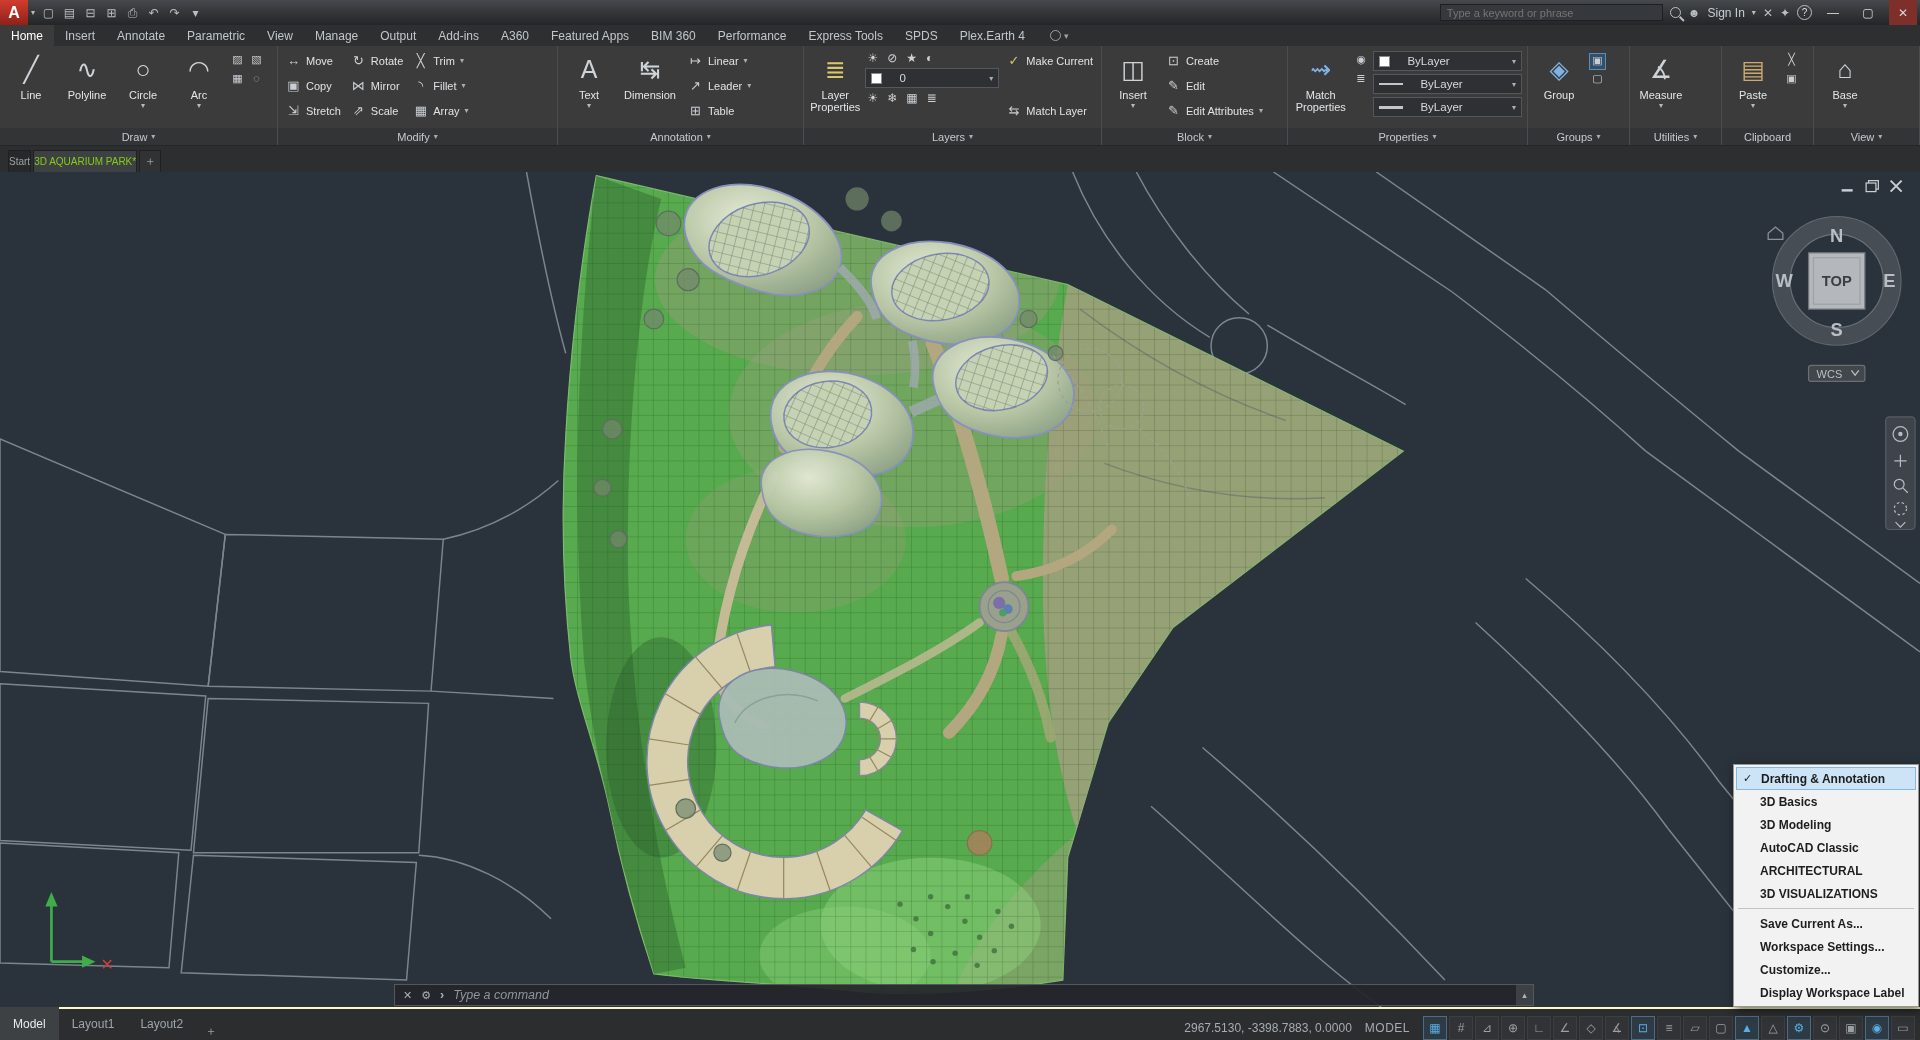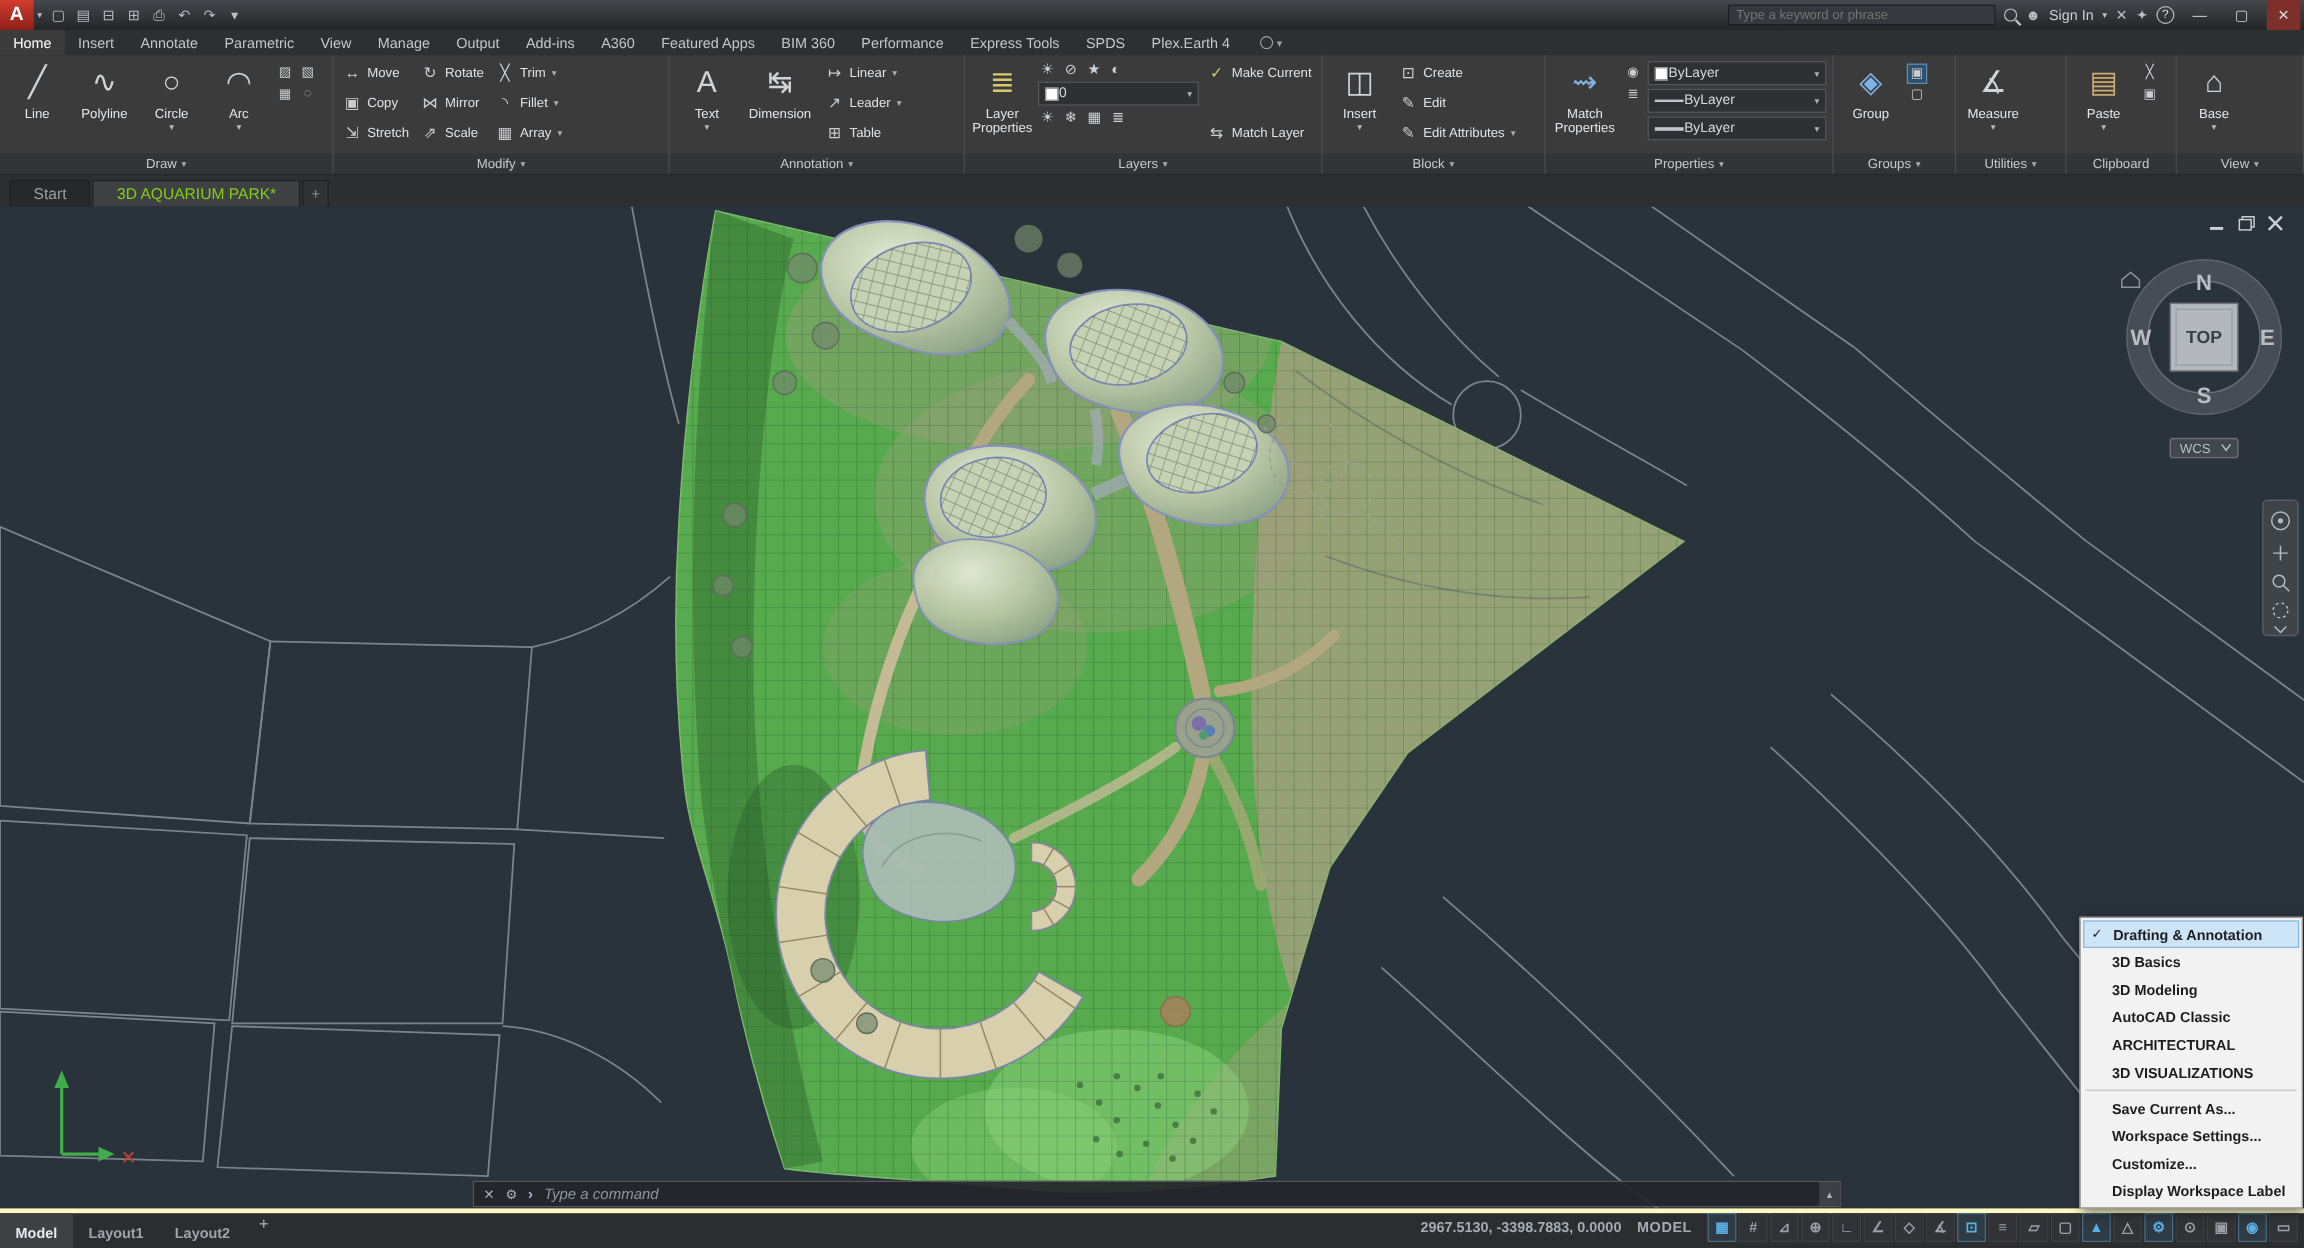--- a/index.html
+++ b/index.html
@@ -58,31 +58,31 @@
   .sicon.gold { color:#d9c86b; }
   .sarrow { font-size:8px; color:#a8adb1; }
   .modgrid { display:grid; grid-template-columns:repeat(3,auto); column-gap:4px; align-content:start; }
   .stackcol { display:flex; flex-direction:column; justify-content:flex-start; }
   .minicol { display:grid; grid-template-columns:repeat(2,17px); grid-auto-rows:17px; align-content:start;
              gap:2px; padding-top:5px; font-size:11px; color:#c9ced3; text-align:center; }
   .minicol span.sel { background:#31506b; border:1px solid #5d8db5; }
   .layercol { width:148px; display:flex; flex-direction:column; gap:3px; padding-top:3px; }
   .iconrow { display:flex; gap:9px; font-size:12px; color:#cdd2d7; padding-left:2px; }
   .drop { height:20px; background:#2e3033; border:1px solid #55585b; display:flex; align-items:center;
-          gap:0; padding:0 5px; font-size:11.5px; color:#d7dadd; }
+          gap:17px; padding:0 5px; font-size:11.5px; color:#d7dadd; }
   .swatch { width:11px; height:11px; background:#fff; border:1px solid #888; flex:none; }
   .lineSwatch { width:24px; border-top:2px solid #c2c6ca; flex:none; }
   .lineSwatch.thick { border-top-width:3px; }
   .darrow { margin-left:auto; font-size:8px; color:#aab0b5; }
   .dropcol { width:150px; display:flex; flex-direction:column; gap:3px; padding-top:3px; }
 
   
   .doctabs { position:absolute; top:146px; left:0; right:0; height:26px; background:#2c2e30;
              display:flex; align-items:flex-end; padding-left:8px; gap:2px; z-index:6; }
-  .dtab { height:22px; padding:0 19px; display:flex; align-items:center; font-size:13px;
+  .dtab { height:22px; padding:0 0; display:flex; align-items:center; font-size:10px;
           background:#26282a; color:#9aa0a5; border:1px solid #1e2022; border-bottom:none; }
   .dtab.active { background:#3e4144; color:#84cc16; }
   .dplus { width:22px; height:22px; display:flex; align-items:center; justify-content:center;
            background:#303234; color:#9aa0a5; font-size:12px; border:1px solid #1e2022; border-bottom:none; }
 
   
   .canvas { position:absolute; top:172px; left:0; right:0; bottom:33px; background:#2a323b; }
   .canvas svg { display:block; width:100%; height:100%; }
 
   
@@ -99,22 +99,22 @@
   .ws-menu { position:absolute; top:764px; left:1733px; width:186px; background:#f2f2f2;
              border:1px solid #979797; box-shadow:2px 3px 9px rgba(0,0,0,.55); z-index:10;
              padding:2px; font-size:12px; font-weight:bold; color:#1d1d1d; }
   .ws-item { height:23px; display:flex; align-items:center; padding:0 6px 0 24px; position:relative; }
   .ws-item.hl { background:#cde4f7; border:1px solid #86b7dc; }
   .ws-check { position:absolute; left:6px; font-size:11px; font-weight:normal; }
   .ws-sep { height:1px; background:#c3c3c3; margin:3px 2px; }
 
   
   .statusbar { position:absolute; left:0; right:0; bottom:0; height:33px; background:#2b2d2f;
-               display:flex; align-items:flex-start; font-size:12px; color:#9fa5aa;
-               border-top:4px solid #fef9c3; z-index:6;font-weight:bold; }
+               display:flex; align-items:flex-end; font-size:12px; color:#9fa5aa;
+               border-top:2px solid #fef9c3; z-index:6; }
   .sb-tab { height:33px; padding:0 13px; display:flex; align-items:center; }
   .sb-tab.active { background:#3e4144; color:#e8ebee; }
   .sb-plus { padding:0 9px; color:#9aa0a5; }
   .sb-right { margin-left:auto; display:flex; align-items:center; gap:2px; padding-right:5px; }
   .coords { margin-right:11px; color:#a6acb2; }
   .model-badge { margin-right:11px; color:#a6acb2; letter-spacing:.5px; }
   .sb-ic { width:24px; height:24px; display:flex; align-items:center; justify-content:center;
            font-size:12px; color:#9aa0a5; background:#313336; border:1px solid #3c3f42; }
   .sb-ic.active { color:#59aee6; border-color:#4a6d85; background:#2e3a44; }
 </style>

